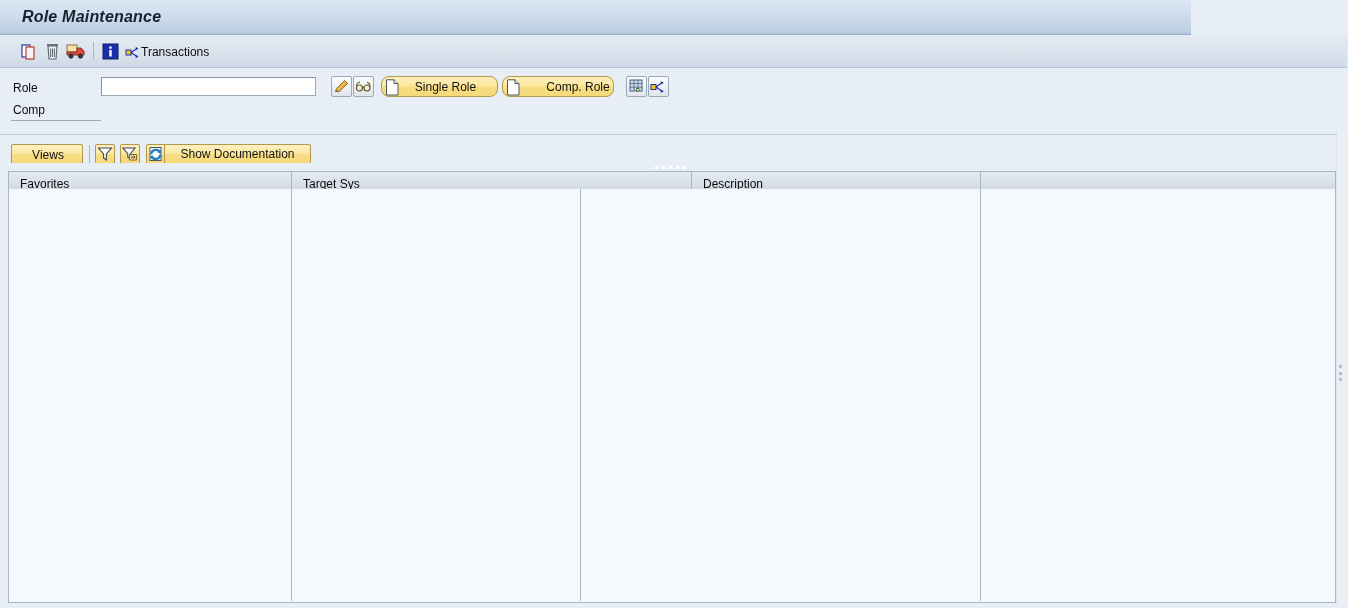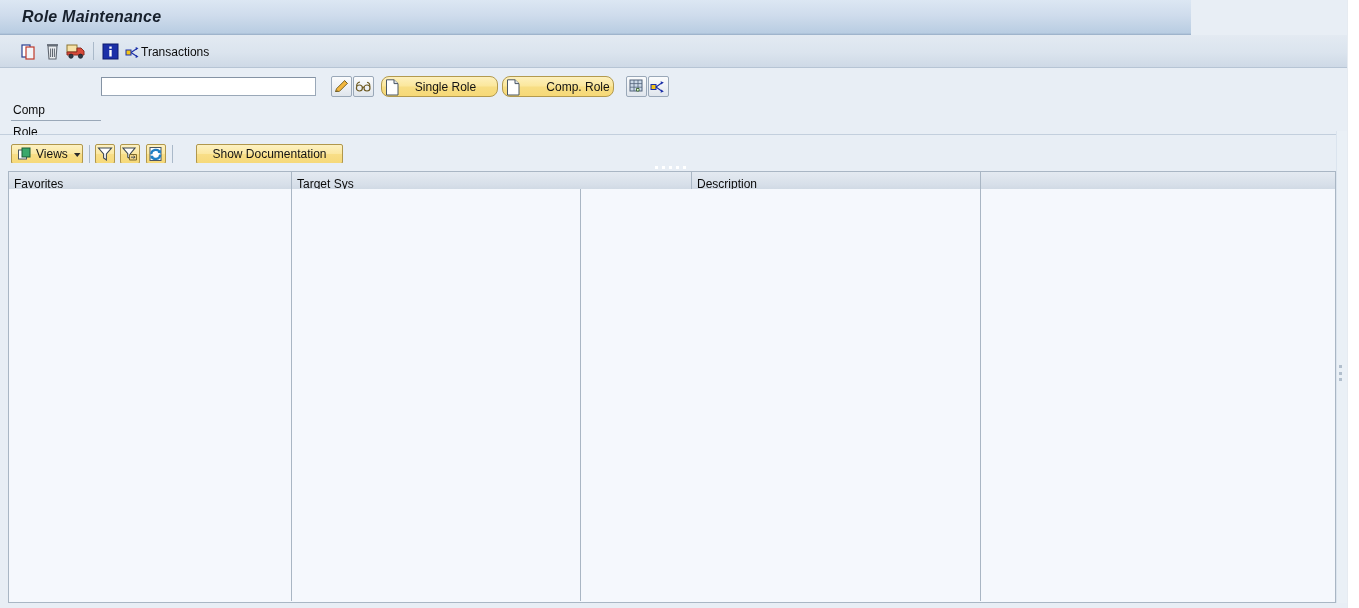--- a/index.html
+++ b/index.html
@@ -111,21 +111,21 @@
     background: #e8eef5;
     border-bottom: 1px solid #c3cfdd;
     box-sizing: border-box;
   }
   .field-label {
     position: absolute;
     font-size: 12px;
     color: #0b0b0b;
     white-space: nowrap;
   }
-  #role-label  { left: 13px; top: 81px; margin-top: 44px; }
+  #role-label  { left: 13px; top: 81px; }
   #name-label  { left: 13px; top: 103px; }
   #name-underline {
     position: absolute;
     left: 11px;
     top: 120px;
     width: 90px;
     height: 1px;
     background: #9aa8b8;
   }
   #role-input {
@@ -205,20 +205,21 @@
     border-radius: 2px;
     display: flex;
     align-items: center;
     cursor: default;
   }
   #views-button {
     left: 11px;
     width: 72px;
     padding-left: 2px;
     gap: 3px;
+    flex-direction: column;
   }
   #views-button .vlabel {
     font-size: 12px;
     color: #131313;
     white-space: nowrap;
   }
   .vbtn-sep {
     position: absolute;
     top: 145px;
     width: 1px;
@@ -230,21 +231,21 @@
     top: 144px;
     width: 20px;
     height: 20px;
     box-sizing: border-box;
     background: linear-gradient(to bottom, #fdf1c2 0%, #fbe8a2 48%, #f8de87 52%, #f6d97a 100%);
     border: 1px solid #b0974c;
     border-radius: 2px;
     cursor: default;
   }
   #show-doc-button {
-    left: 196px;
+    left: 164px;
     width: 147px;
     justify-content: center;
   }
   #show-doc-button .vlabel {
     font-size: 12px;
     color: #131313;
     white-space: nowrap;
   }
 
   
@@ -292,21 +293,21 @@
     box-sizing: border-box;
   }
   .gh-cell {
     height: 25px;
     box-sizing: border-box;
     background: linear-gradient(to bottom, #e4eaf1 0%, #d7dfe9 55%, #c7d2de 100%);
     border: 1px solid #a9b6c4;
     border-right: none;
     display: flex;
     align-items: center;
-    padding-left: 5px;
+    padding-left: 11px;
     font-size: 12px;
     color: #0b0b0b;
     white-space: nowrap;
     overflow: hidden;
     cursor: default;
   }
   .gh-cell:last-child { border-right: 1px solid #a9b6c4; }
   #grid-body {
     position: absolute;
     left: 0;

